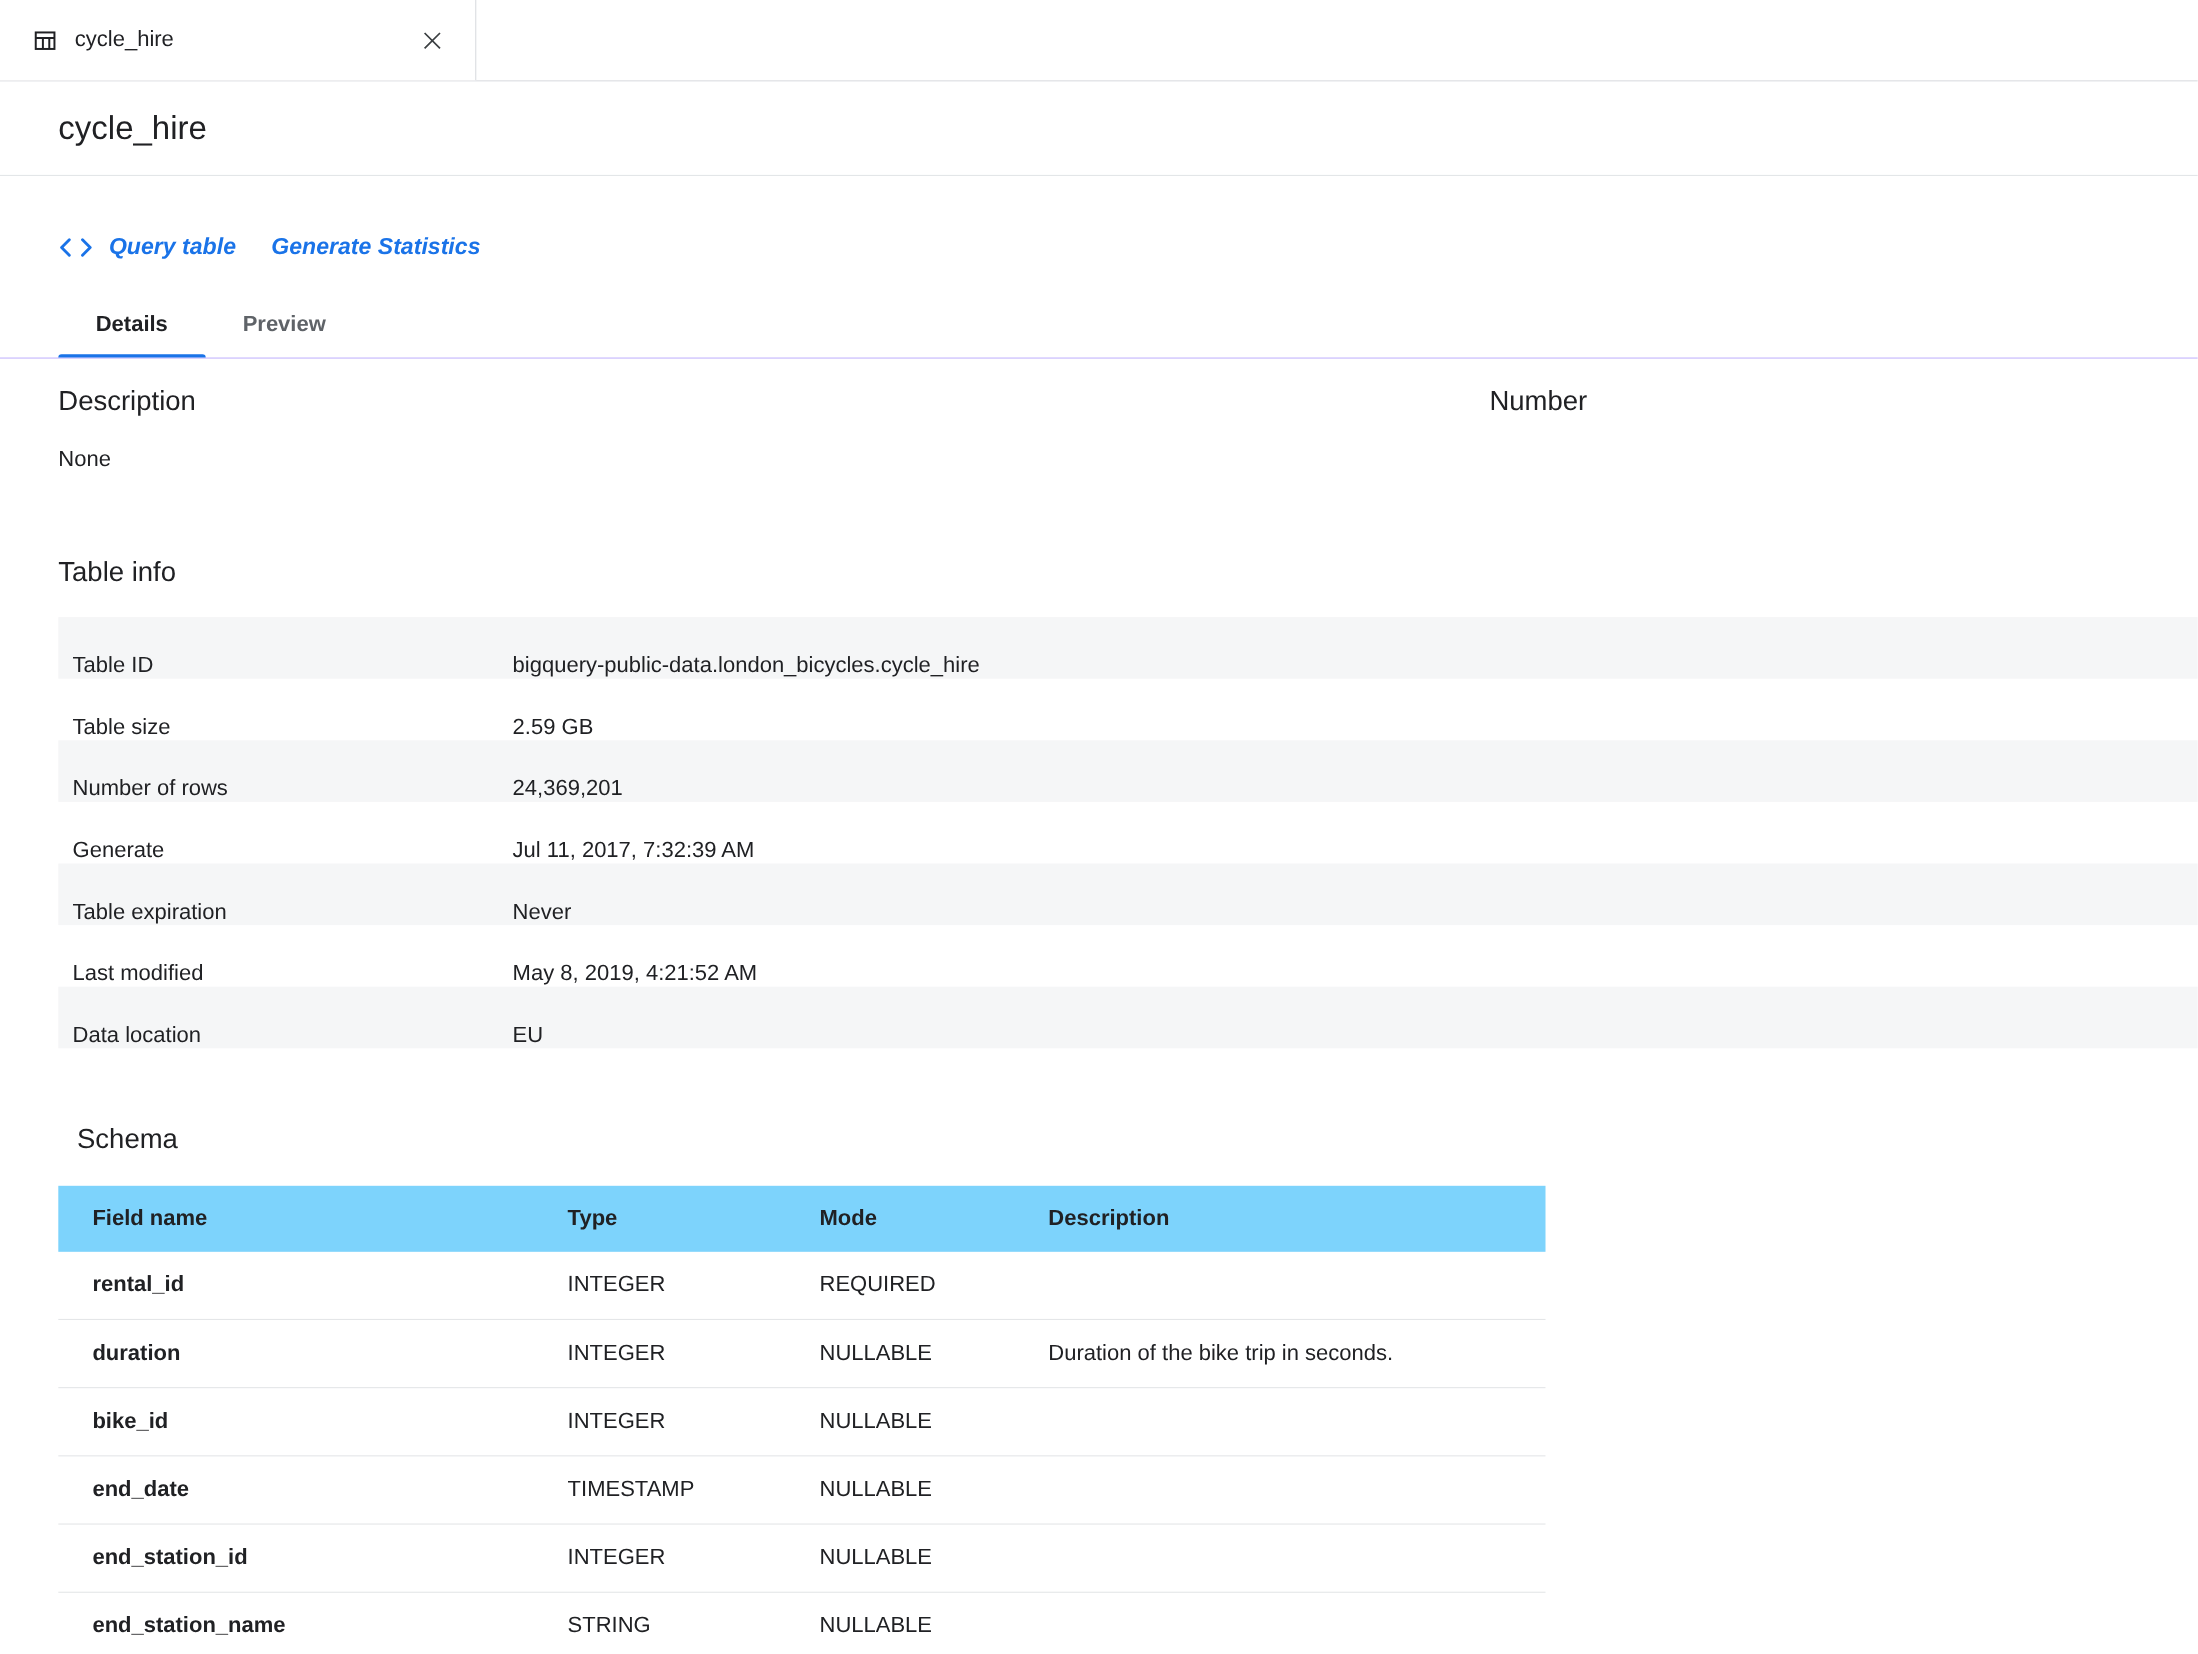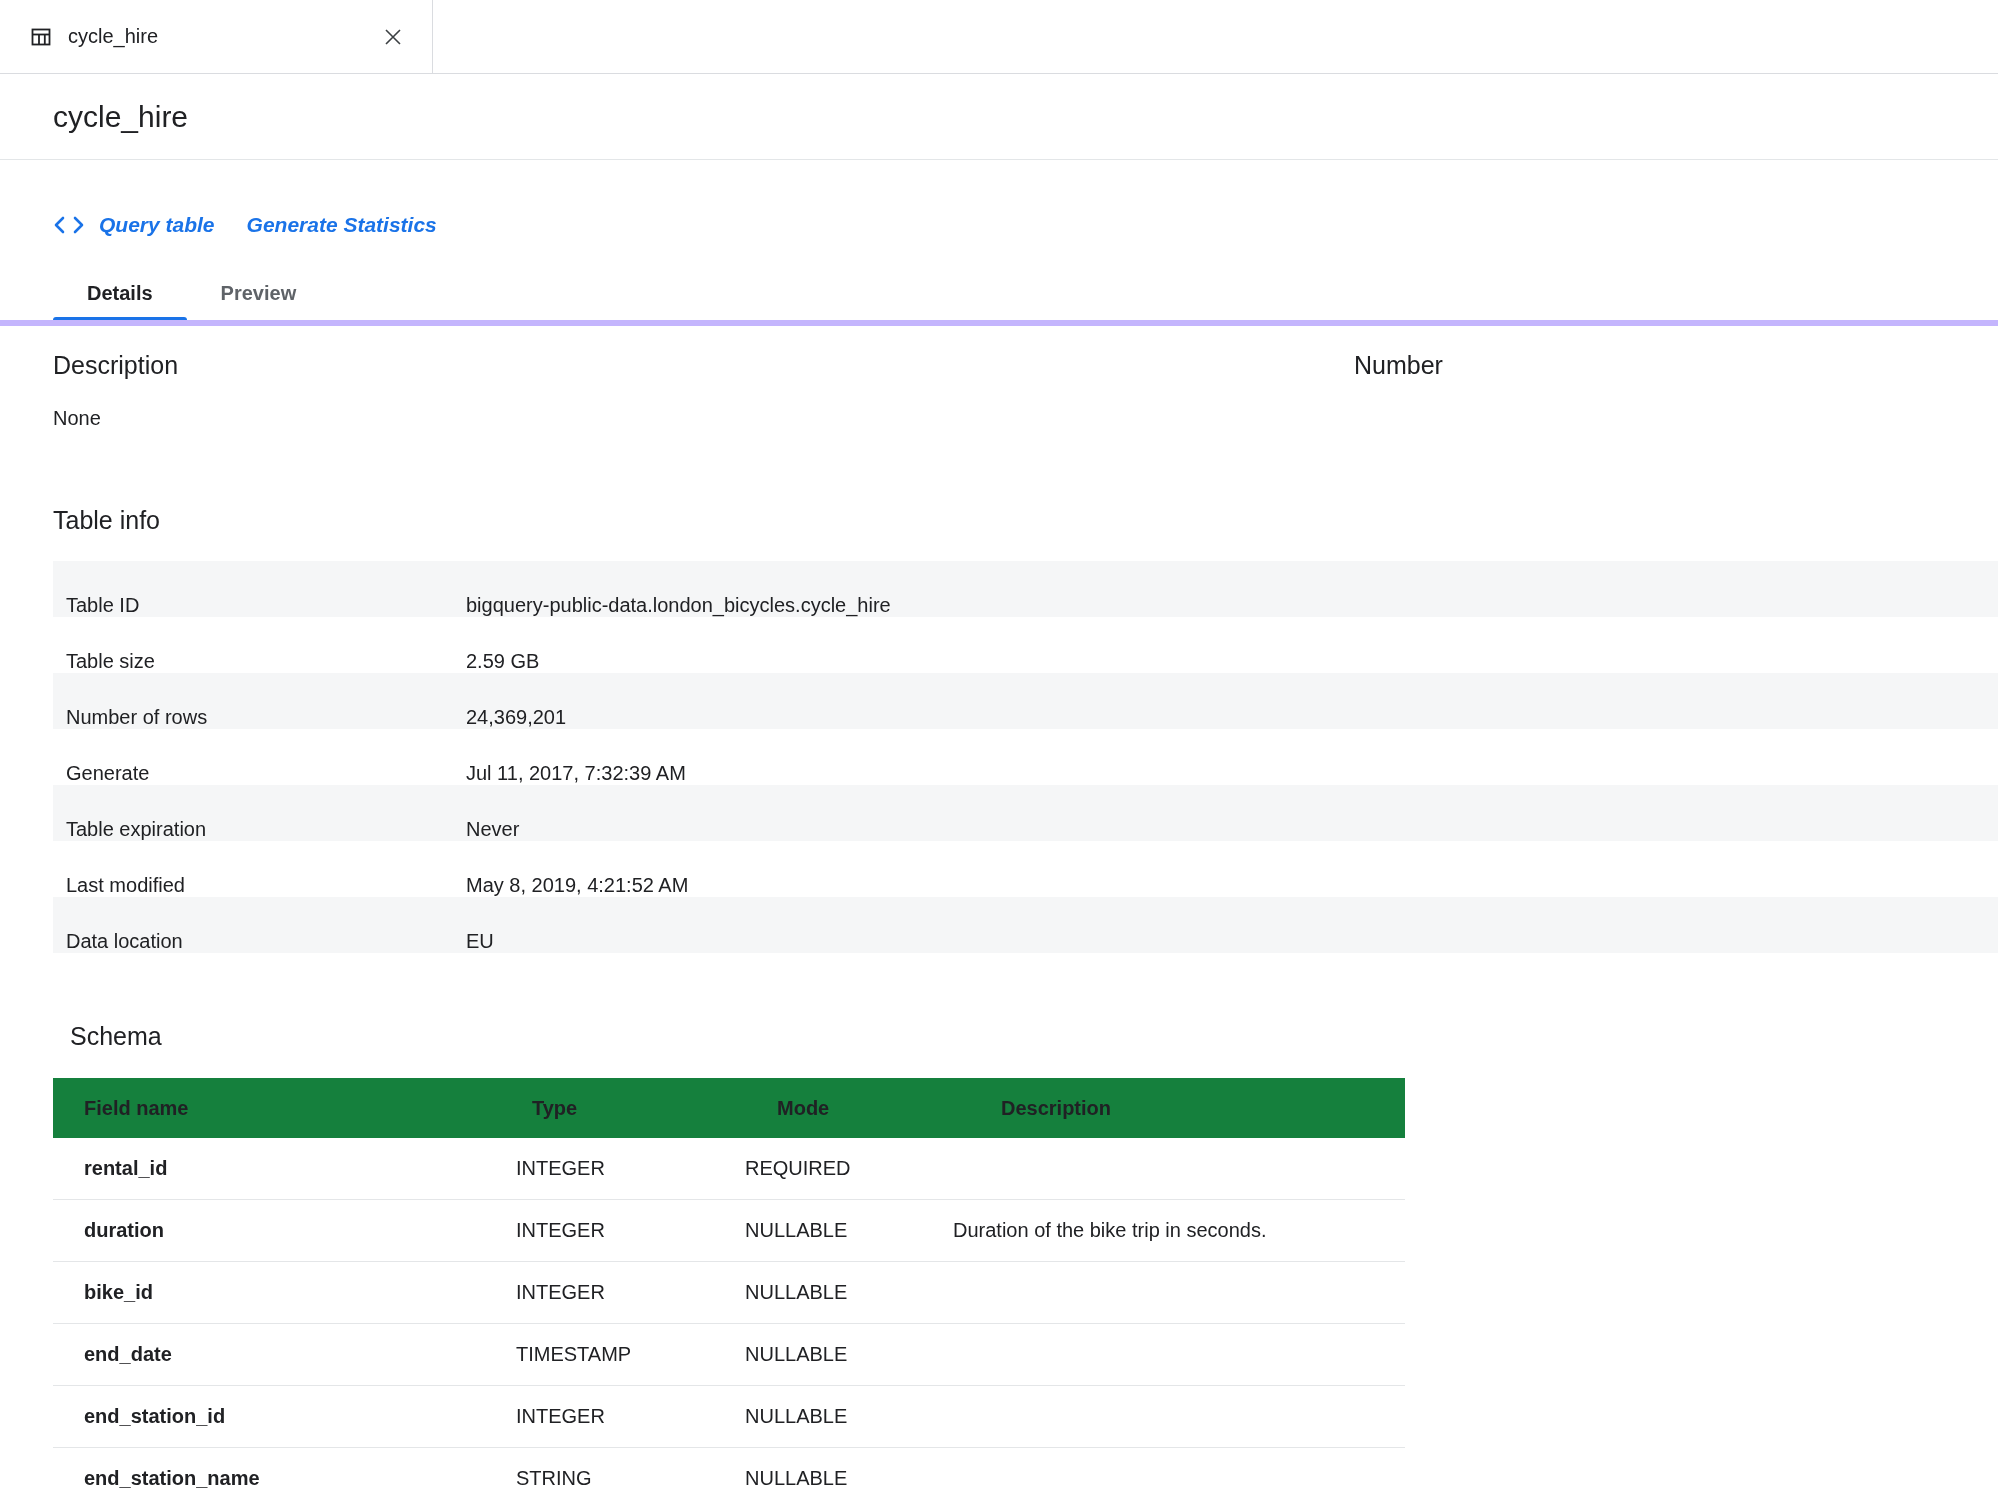--- a/index.html
+++ b/index.html
@@ -32,21 +32,21 @@
 
   
   .actions { margin: 50px 0 0 53px; display: flex; align-items: center; height: 30px; font-style: italic; }
   .action-link {
     color: #1a73e8; font-size: 21px; font-weight: 700;
     display: flex; align-items: center; gap: 14px; cursor: pointer;
   }
   .action-link.second { margin-left: 32px; }
 
   
-  .detail-tabs { margin-top: 26px; height: 60px; border-bottom: 6px solid #c4b5fd; display: flex; padding-left: 53px; }
+  .detail-tabs { margin-top: 26px; height: 60px; border-bottom: 1px solid #c4b5fd; display: flex; padding-left: 53px; }
   .dtab {
     font-size: 20px; font-weight: 700; display: flex; align-items: center;
     padding: 0 34px; position: relative; color: #5f6368; cursor: pointer;
   }
   .dtab.active { color: #202124; }
   .dtab.active::after {
     content: ""; position: absolute; left: 0; right: 0; bottom: 0; height: 3px;
     background: #1a73e8; border-radius: 3px 3px 0 0;
   }
 
@@ -65,21 +65,21 @@
   .info-label { width: 400px; font-size: 20px; }
   .info-value { font-size: 20px; }
 
   
   .schema { margin-top: 68px; }
   .schema .section-heading { margin-left: 70px; }
   .schema-table { margin: 27px 0 0 53px; width: 1352px; }
   .schema-header {
     display: grid; grid-template-columns: 432px 229px 208px 1fr;
     padding-left: 31px; height: 60px; align-items: center;
-    background: #15803d; font-weight: 700; font-size: 20px; gap: 16px;
+    background: #7dd3fc; font-weight: 700; font-size: 20px;
   }
   .schema-row {
     display: grid; grid-template-columns: 432px 229px 208px 1fr;
     padding-left: 31px; height: 62px; align-items: center;
     border-bottom: 1px solid #e4e6e8; font-size: 20px;
   }
   .schema-field { font-weight: 700; }
 </style>
 </head>
 <body>

